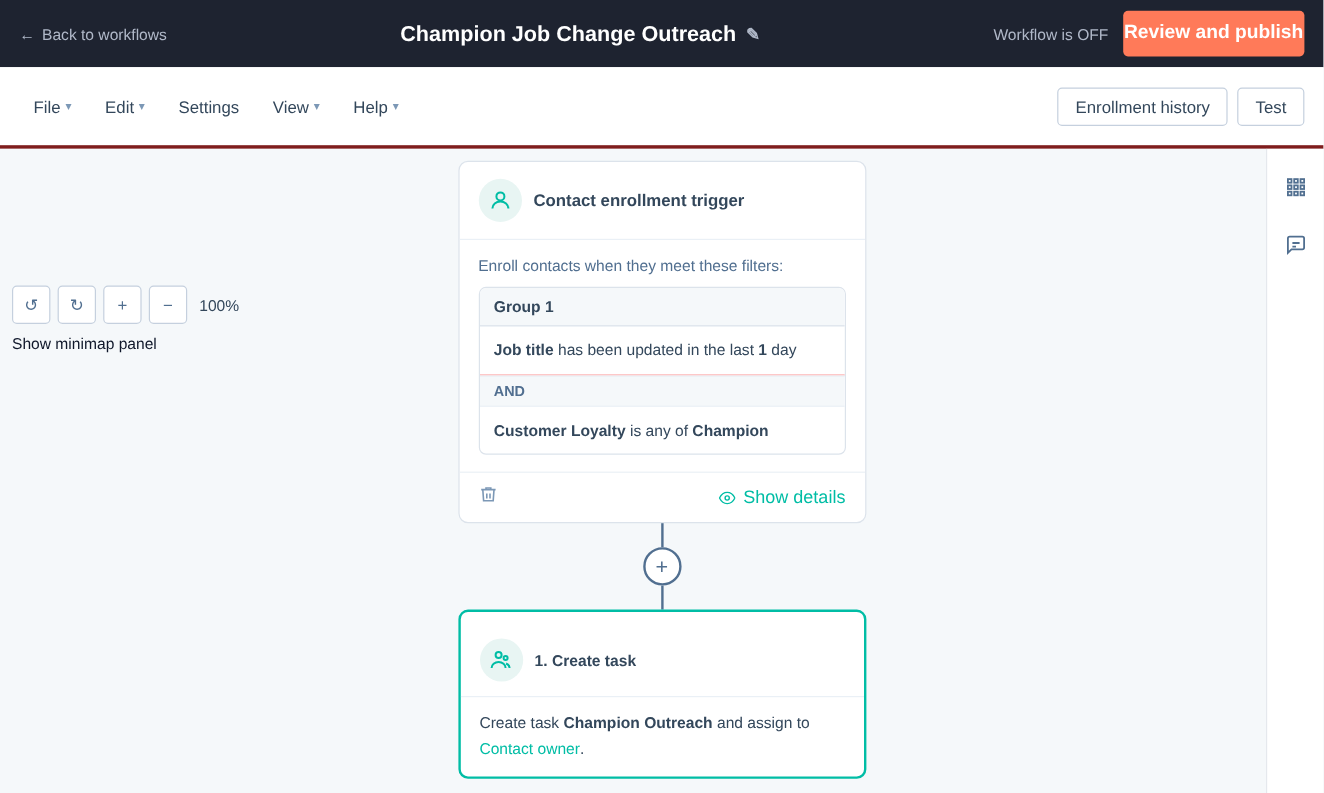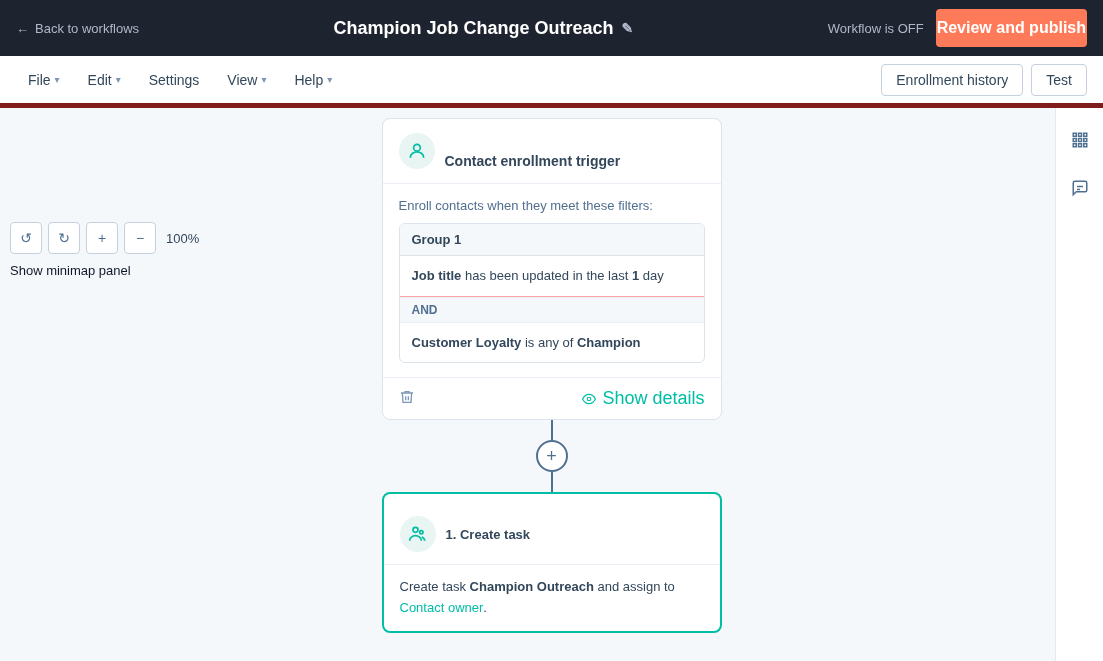--- a/index.html
+++ b/index.html
@@ -52,22 +52,22 @@
       padding: 10px 1px;
       font-size: 16px;
       font-weight: 600;
       cursor: pointer;
       white-space: nowrap;
     }
 
     
     .secondary-nav {
       background: #fff;
-      border-bottom: 5px solid #7f1d1d;
-      height: 52px;
+      border-bottom: 3px solid #7f1d1d;
+      height: 68px;
       display: flex;
       align-items: center;
       padding: 0 16px;
       gap: 4px;
     }
     .nav-item {
       display: flex;
       align-items: center;
       gap: 4px;
       padding: 8px 12px;
@@ -156,21 +156,21 @@
     
     .trigger-card {
       background: #fff;
       border: 1px solid #dce3eb;
       border-radius: 8px;
       width: 340px;
       overflow: hidden;
     }
     .trigger-header {
       display: flex;
-      align-items: flex-end;
+      align-items: center;
       gap: 10px;
       padding: 14px 16px;
       border-bottom: 1px solid #eaf0f6;
     }
     .trigger-icon {
       width: 36px;
       height: 36px;
       background: #e8f5f3;
       border-radius: 50%;
       display: flex;
@@ -233,21 +233,21 @@
     .footer-icon {
       color: #7c98b6;
       cursor: pointer;
       font-size: 16px;
     }
     .show-details {
       display: flex;
       align-items: center;
       gap: 6px;
       color: #00bda5;
-      font-size: 18px;
+      font-size: 15px;
       cursor: pointer;
     }
 
     
     .connector {
       display: flex;
       flex-direction: column;
       align-items: center;
     }
     .connector-line {

